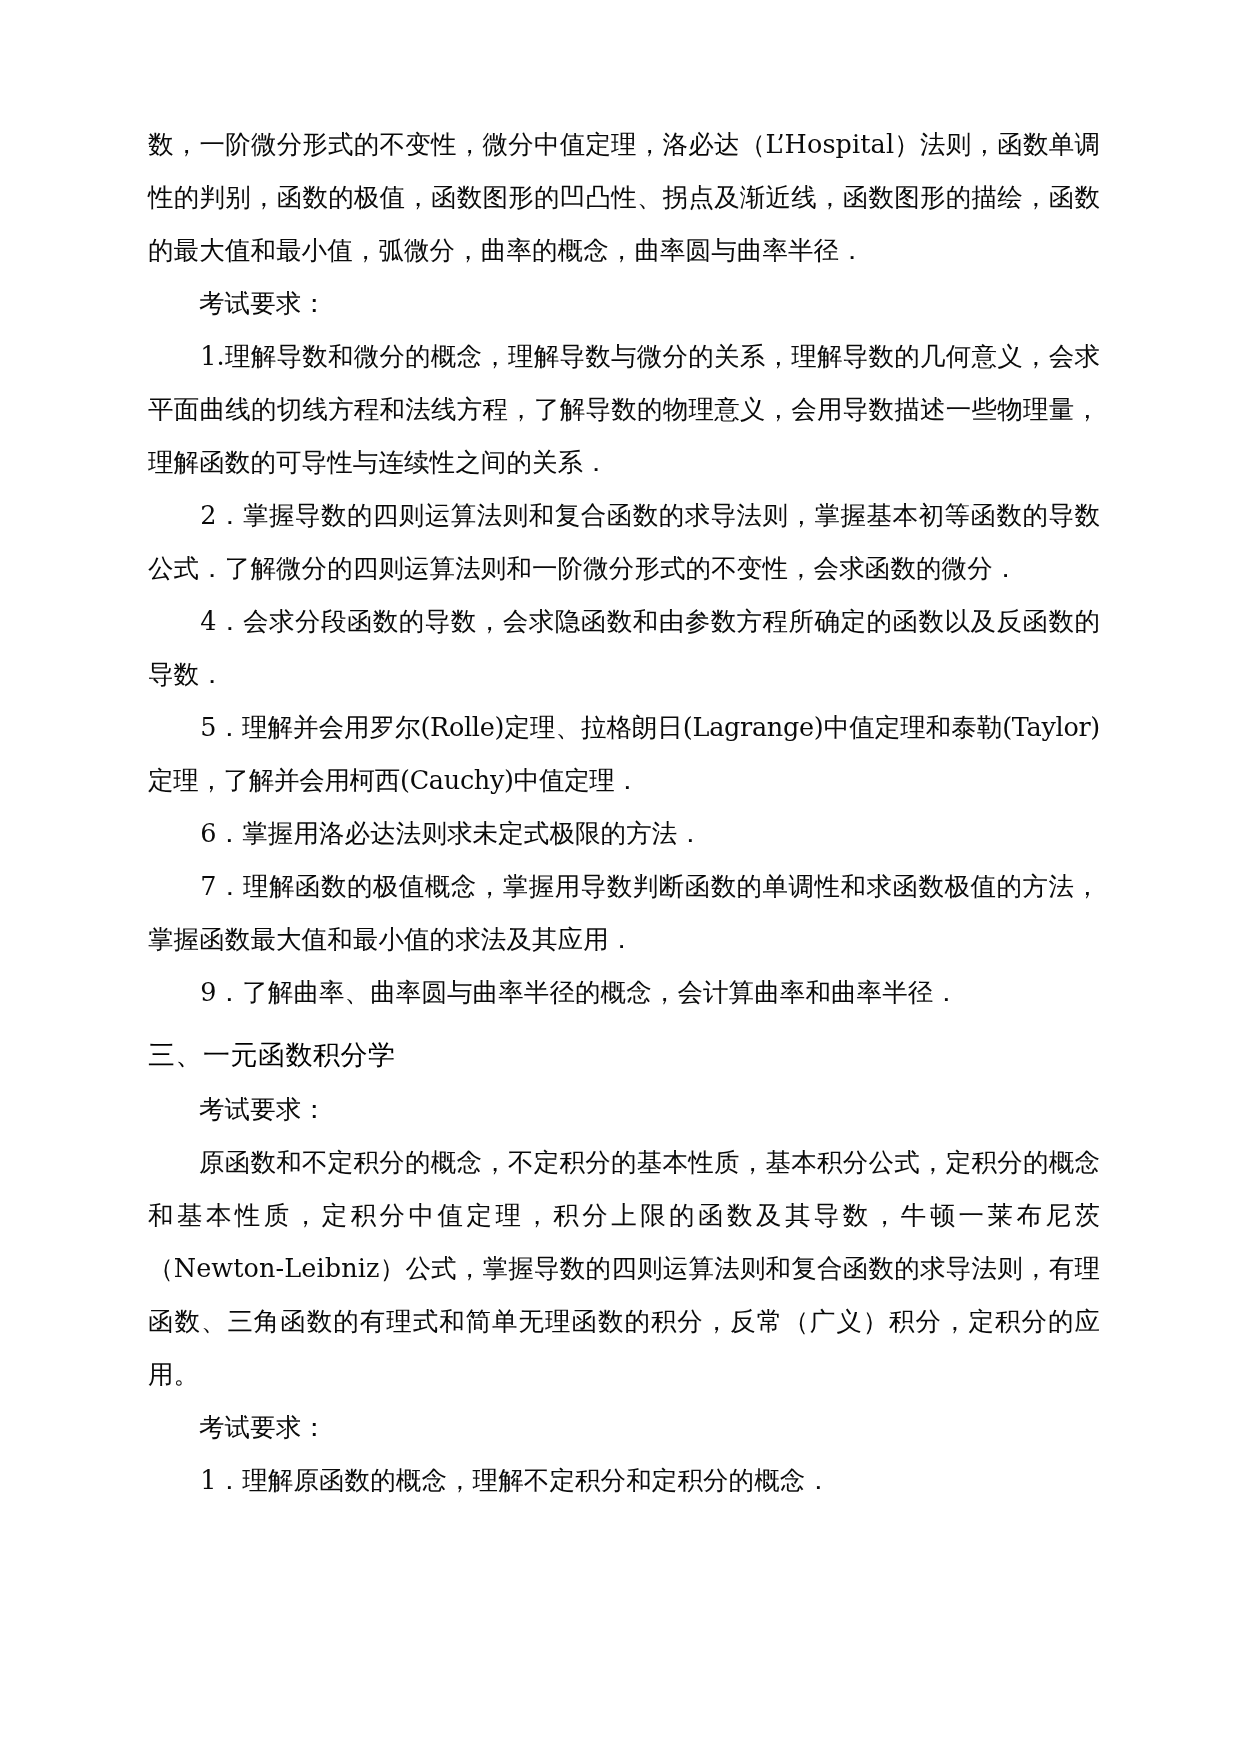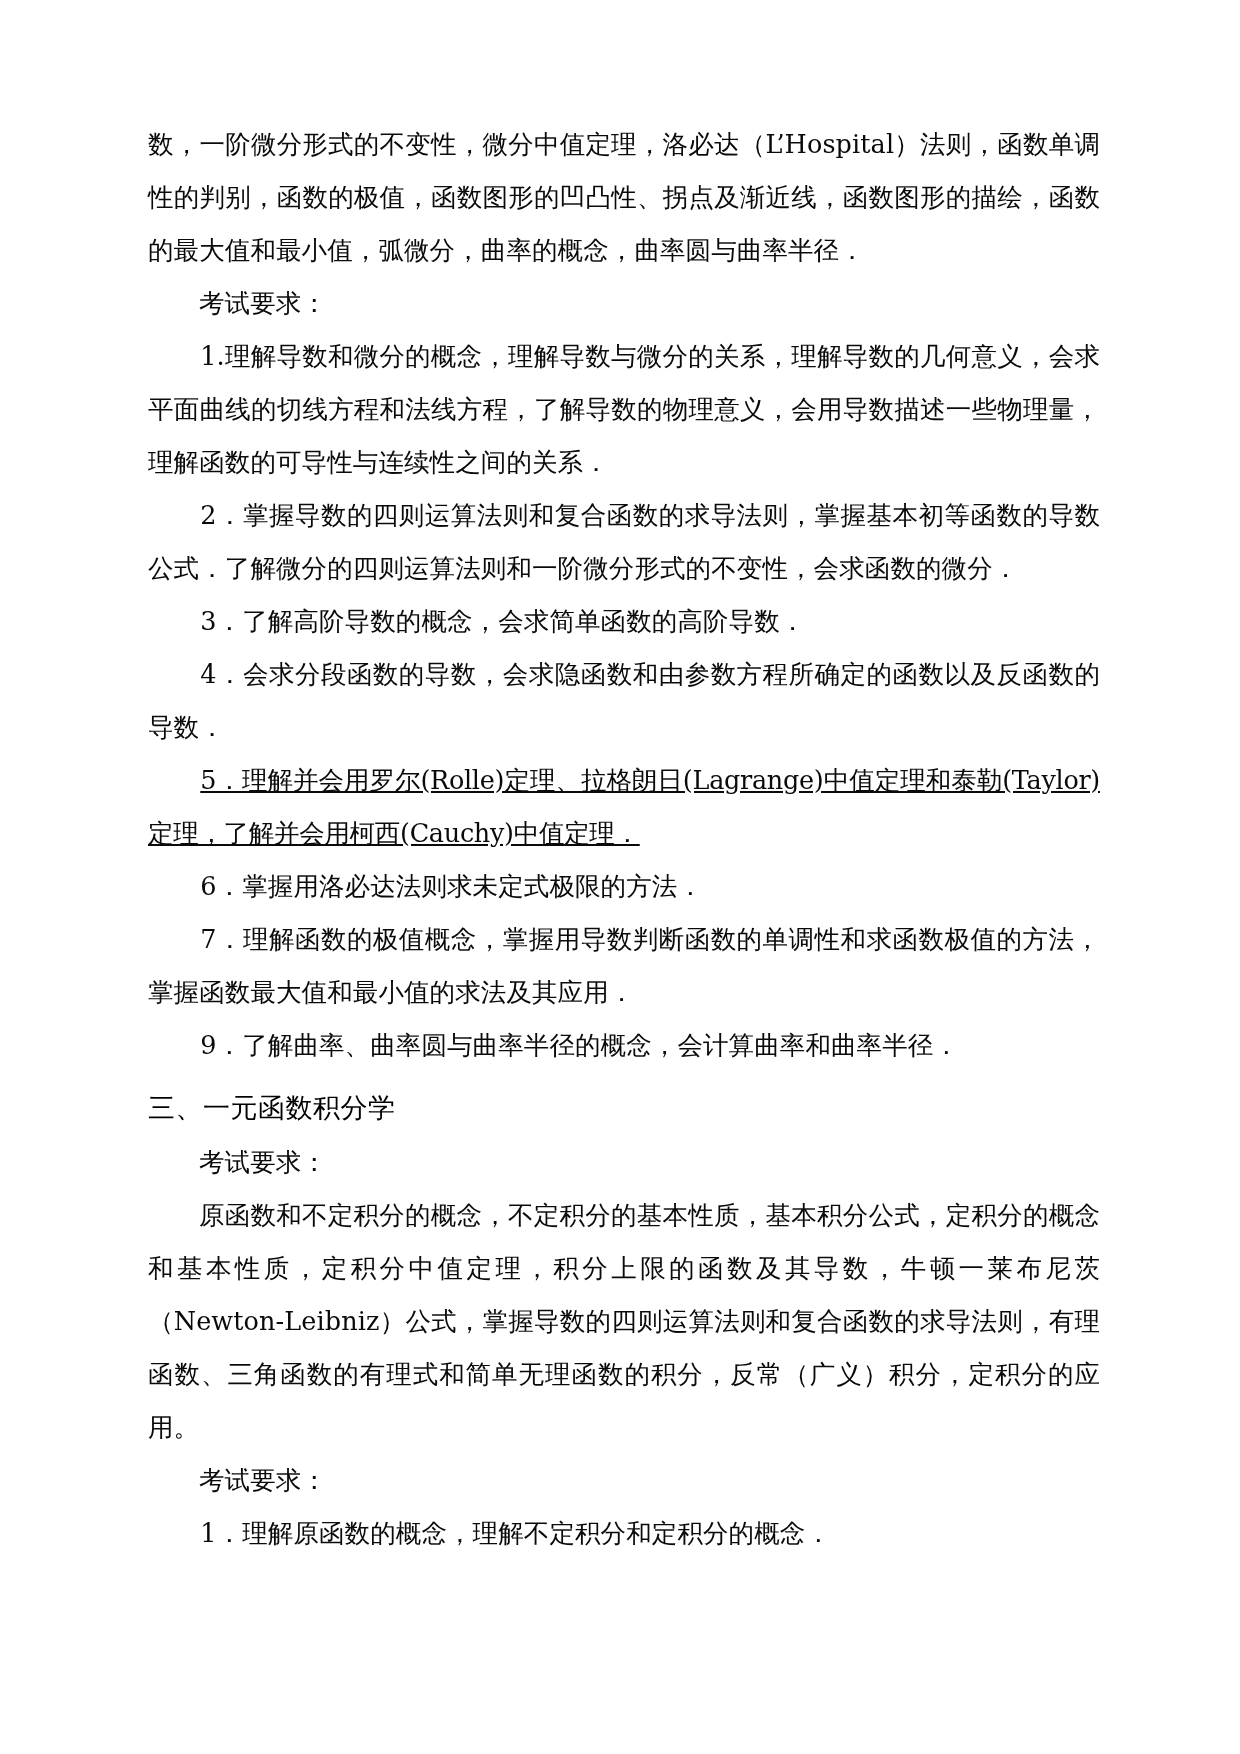--- a/index.html
+++ b/index.html
@@ -47,37 +47,35 @@
     font-size: 27px;
     font-weight: normal;
     line-height: 53px;
     margin: 9px 0 2px 0;
     text-indent: 0;
     letter-spacing: 0.5px;
     color: #000000;
   }
   .tight {
     letter-spacing: -0.3px;
-    text-decoration: underline;
   }
 </style>
 </head>
 <body>
 
 <div class="page">
 
   <p class="body-text no-indent">数，一阶微分形式的不变性，微分中值定理，洛必达（L’Hospital）法则，函数单调性的判别，函数的极值，函数图形的凹凸性、拐点及渐近线，函数图形的描绘，函数的最大值和最小值，弧微分，曲率的概念，曲率圆与曲率半径．</p>
 
   <p class="body-text indent">考试要求：</p>
 
   <p class="body-text indent-num">1.理解导数和微分的概念，理解导数与微分的关系，理解导数的几何意义，会求平面曲线的切线方程和法线方程，了解导数的物理意义，会用导数描述一些物理量，理解函数的可导性与连续性之间的关系．</p>
 
   <p class="body-text indent-num">2．掌握导数的四则运算法则和复合函数的求导法则，掌握基本初等函数的导数公式．了解微分的四则运算法则和一阶微分形式的不变性，会求函数的微分．</p>
 
-  <p class="body-text indent-num">3．了解高阶导数的概念，会求简单函数的高阶导数．</p>
 
   <p class="body-text indent-num">4．会求分段函数的导数，会求隐函数和由参数方程所确定的函数以及反函数的导数．</p>
 
   <p class="body-text indent-num tight">5．理解并会用罗尔(Rolle)定理、拉格朗日(Lagrange)中值定理和泰勒(Taylor)定理，了解并会用柯西(Cauchy)中值定理．</p>
 
   <p class="body-text indent-num">6．掌握用洛必达法则求未定式极限的方法．</p>
 
   <p class="body-text indent-num">7．理解函数的极值概念，掌握用导数判断函数的单调性和求函数极值的方法，掌握函数最大值和最小值的求法及其应用．</p>
 
 

